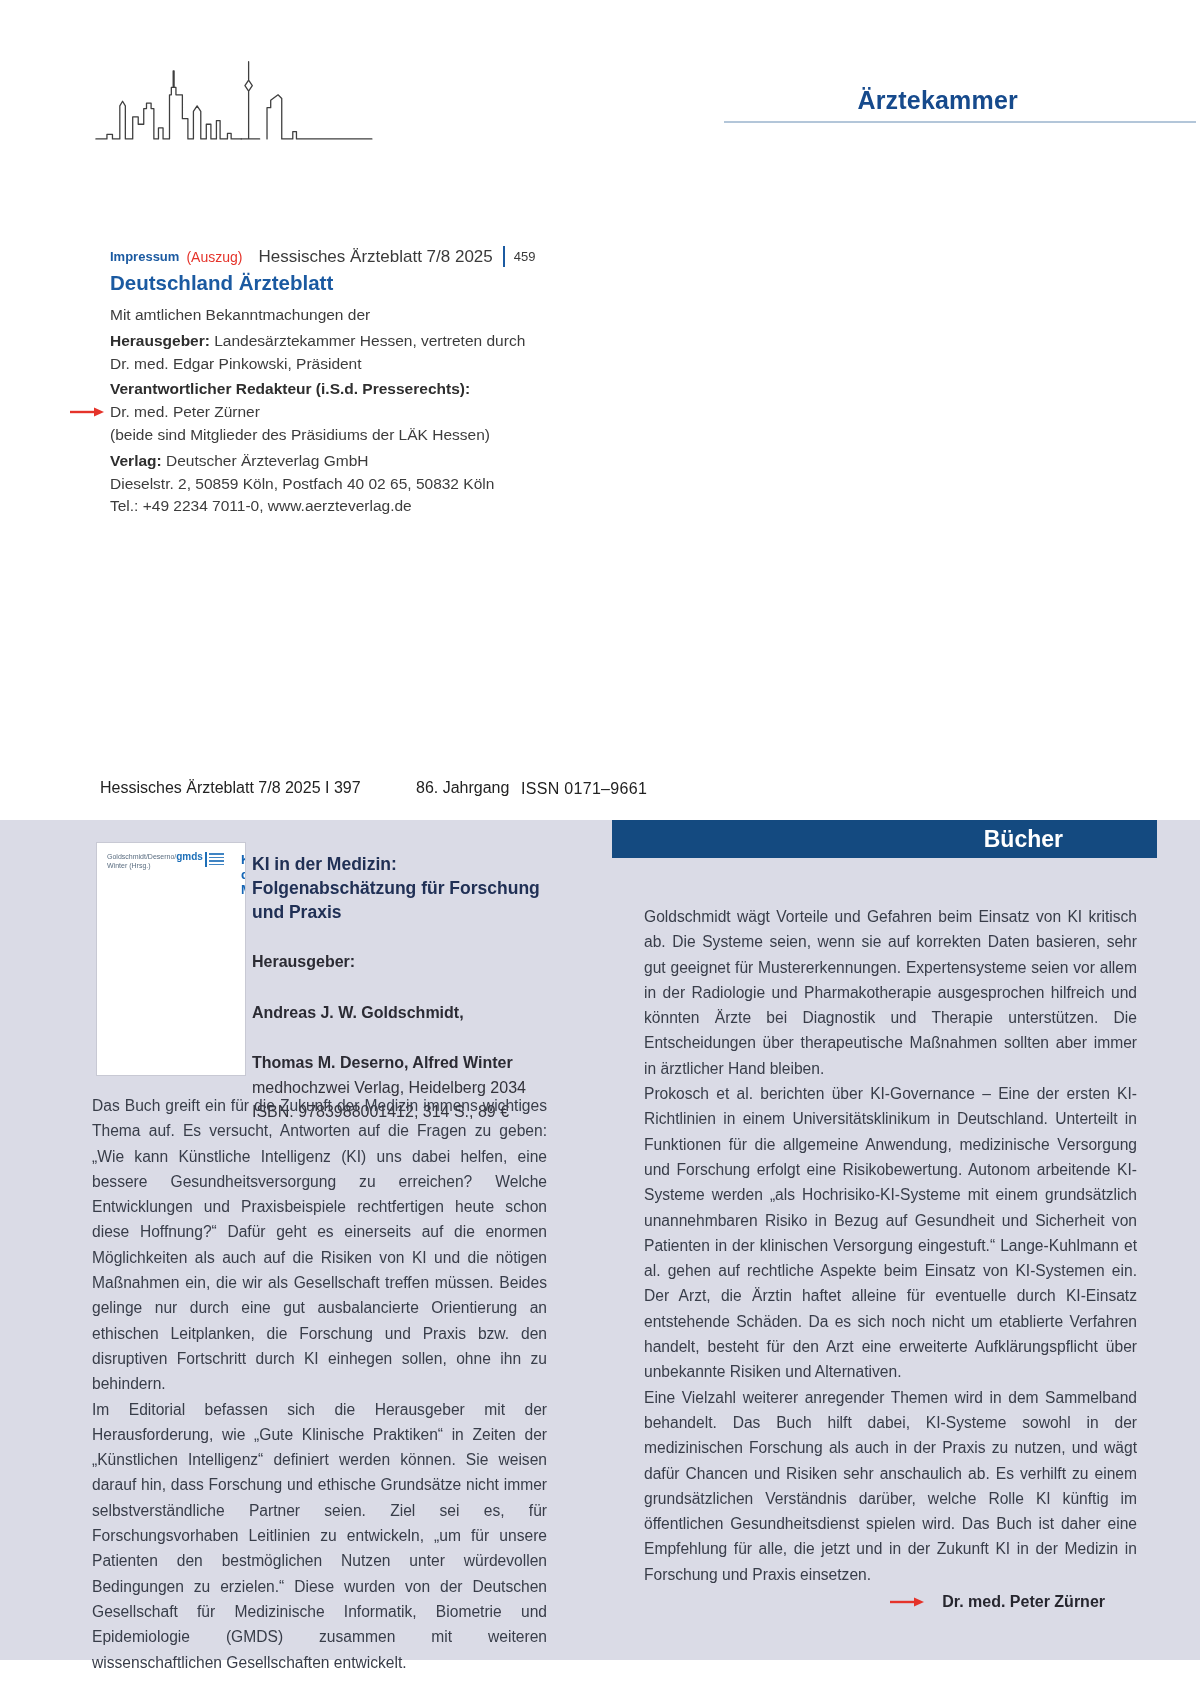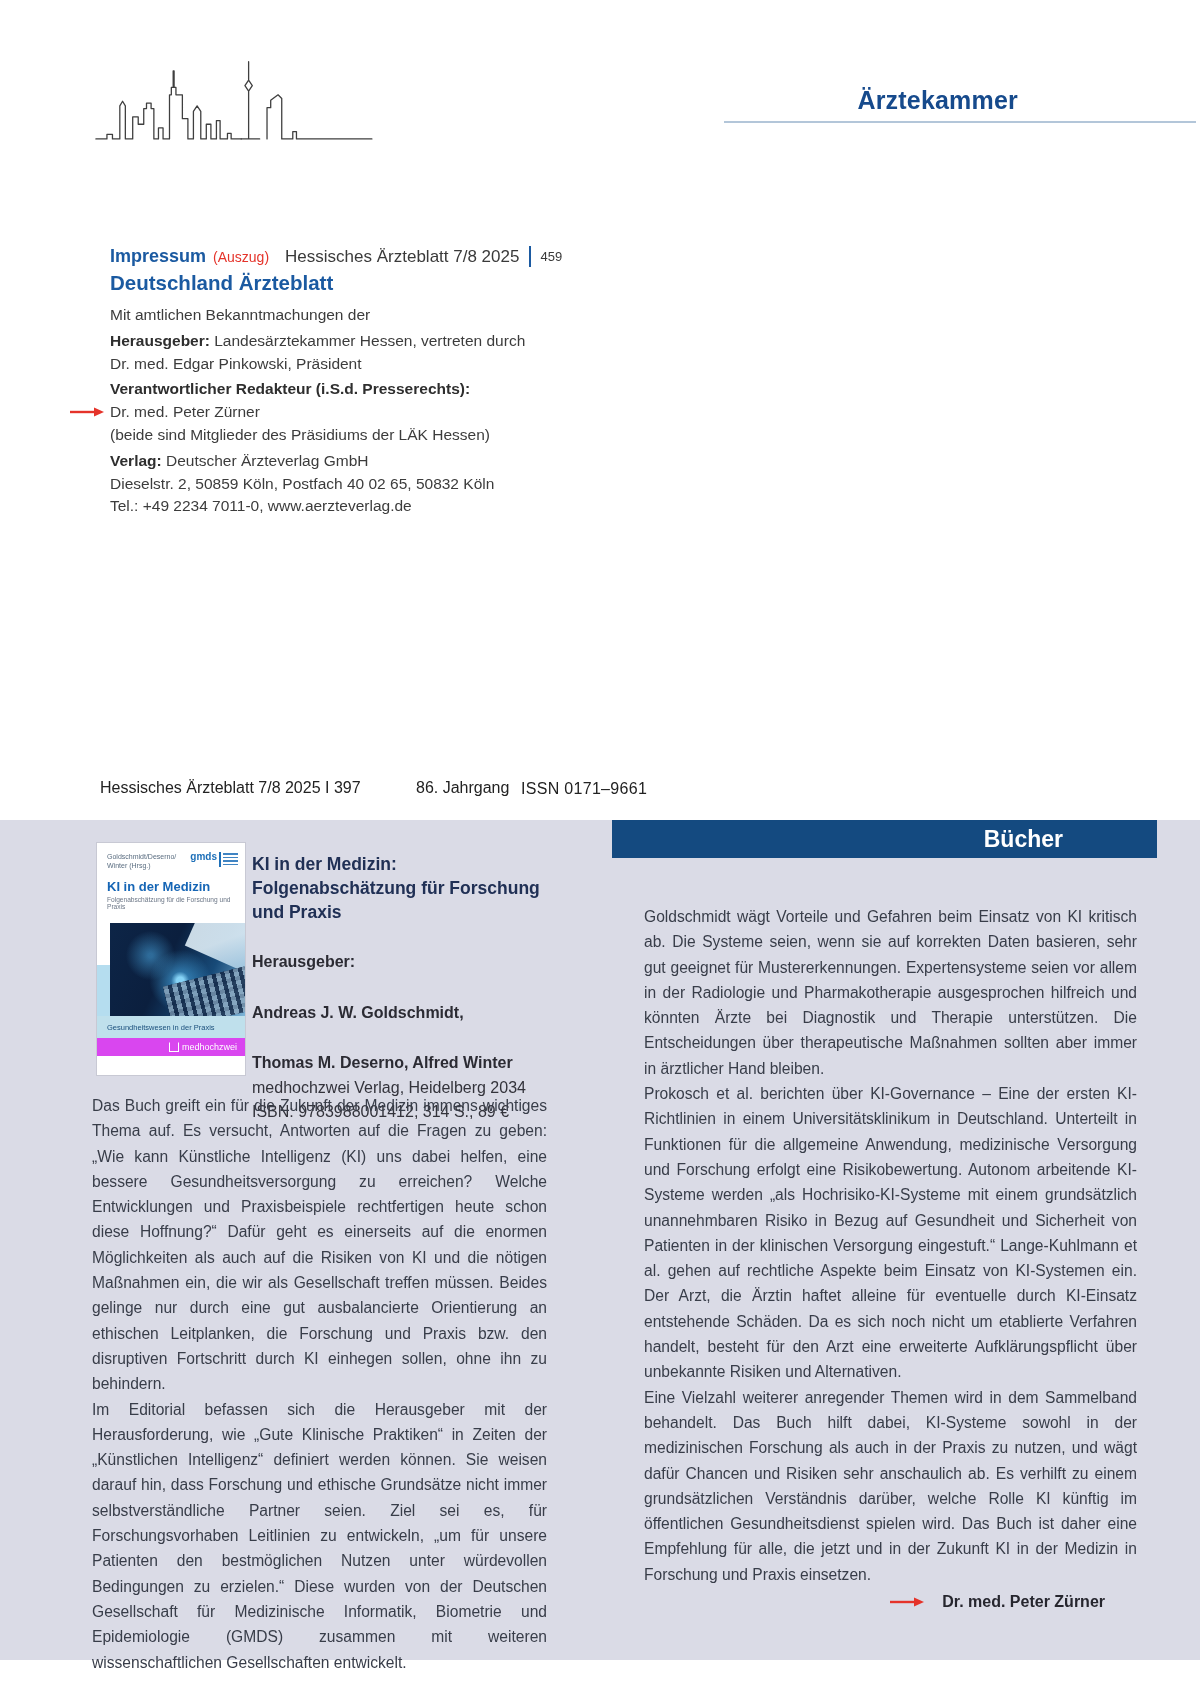--- a/index.html
+++ b/index.html
@@ -11,21 +11,21 @@
   .skyline{position:absolute;left:86px;top:58px;width:305px;height:92px;}
   .kammer-head{
     position:absolute;right:182px;top:86px;width:500px;text-align:right;
     font-size:25px;font-weight:bold;color:#164a8c;letter-spacing:.2px;
   }
   .kammer-rule{position:absolute;left:724px;right:4px;top:121px;height:2px;background:#b3c6d9;}
 
   
   .impressum{position:absolute;left:110px;top:246px;width:520px;color:#3c3c3c;}
   .imp-line1{font-size:16.5px;white-space:nowrap;display:flex;align-items:center;}
-  .imp-title{color:#1b5aa1;font-weight:bold;font-size:18px;}
+  .imp-title{color:#1b5aa1;font-weight:bold;font-size:13px;}
   .imp-note{color:#e5332a;font-size:14px;margin-left:7px;}
   .imp-issue{color:#3a3a3a;font-size:17px;margin-left:16px;}
   .imp-vbar{display:inline-block;width:2px;height:21px;background:#1b5aa1;margin:0 9px 0 10px;}
   .imp-pageno{color:#3a3a3a;font-size:13px;}
   .imp-journal{margin:4px 0 9px 0;color:#1b5aa1;font-weight:bold;font-size:20.5px;}
   .impressum p{margin:0;font-size:15.5px;line-height:22.8px;}
   .impressum .grp{margin-top:3px;}
   .impressum b{color:#2e2e2e;}
   .arrow-line{position:relative;}
   .arrow-line .red-arrow{position:absolute;left:-40px;top:6px;}
@@ -41,21 +41,21 @@
   .buecher{position:absolute;left:0;top:820px;width:1200px;height:840px;background:#dadbe6;}
   .buecher-bar{
     position:absolute;left:612px;top:0;width:545px;height:38px;background:#144a80;
     display:flex;align-items:center;justify-content:flex-end;padding-right:94px;box-sizing:border-box;
   }
   .buecher-bar span{color:#ffffff;font-weight:bold;font-size:23px;}
 
   
   .cover{
     position:absolute;left:97px;top:23px;width:148px;height:232px;background:#ffffff;
-    box-shadow:0 0 0 1px rgba(0,0,0,.08);display:flex;flex-direction:column;overflow:hidden;
+    box-shadow:0 0 0 1px rgba(0,0,0,.08);display:flex;overflow:hidden;
   }
   .cover-head{display:flex;justify-content:space-between;padding:9px 7px 0 10px;}
   .cover-authors{font-size:7px;line-height:9px;color:#5a6d80;}
   .gmds{display:flex;align-items:flex-start;}
   .gmds-word{color:#1d6fb8;font-weight:bold;font-size:10px;line-height:10px;}
   .gmds-bar{width:2px;height:15px;background:#1d6fb8;margin:0 2px 0 2px;}
   .gmds-lines{display:flex;flex-direction:column;gap:2px;padding-top:1px;}
   .gmds-lines i{display:block;width:15px;height:1.6px;background:#1d6fb8;opacity:.85;}
   .cover-title{margin:9px 10px 0;color:#1565b5;font-weight:bold;font-size:13px;}
   .cover-sub{margin:2px 10px 0;color:#6b7686;font-size:6.6px;}

